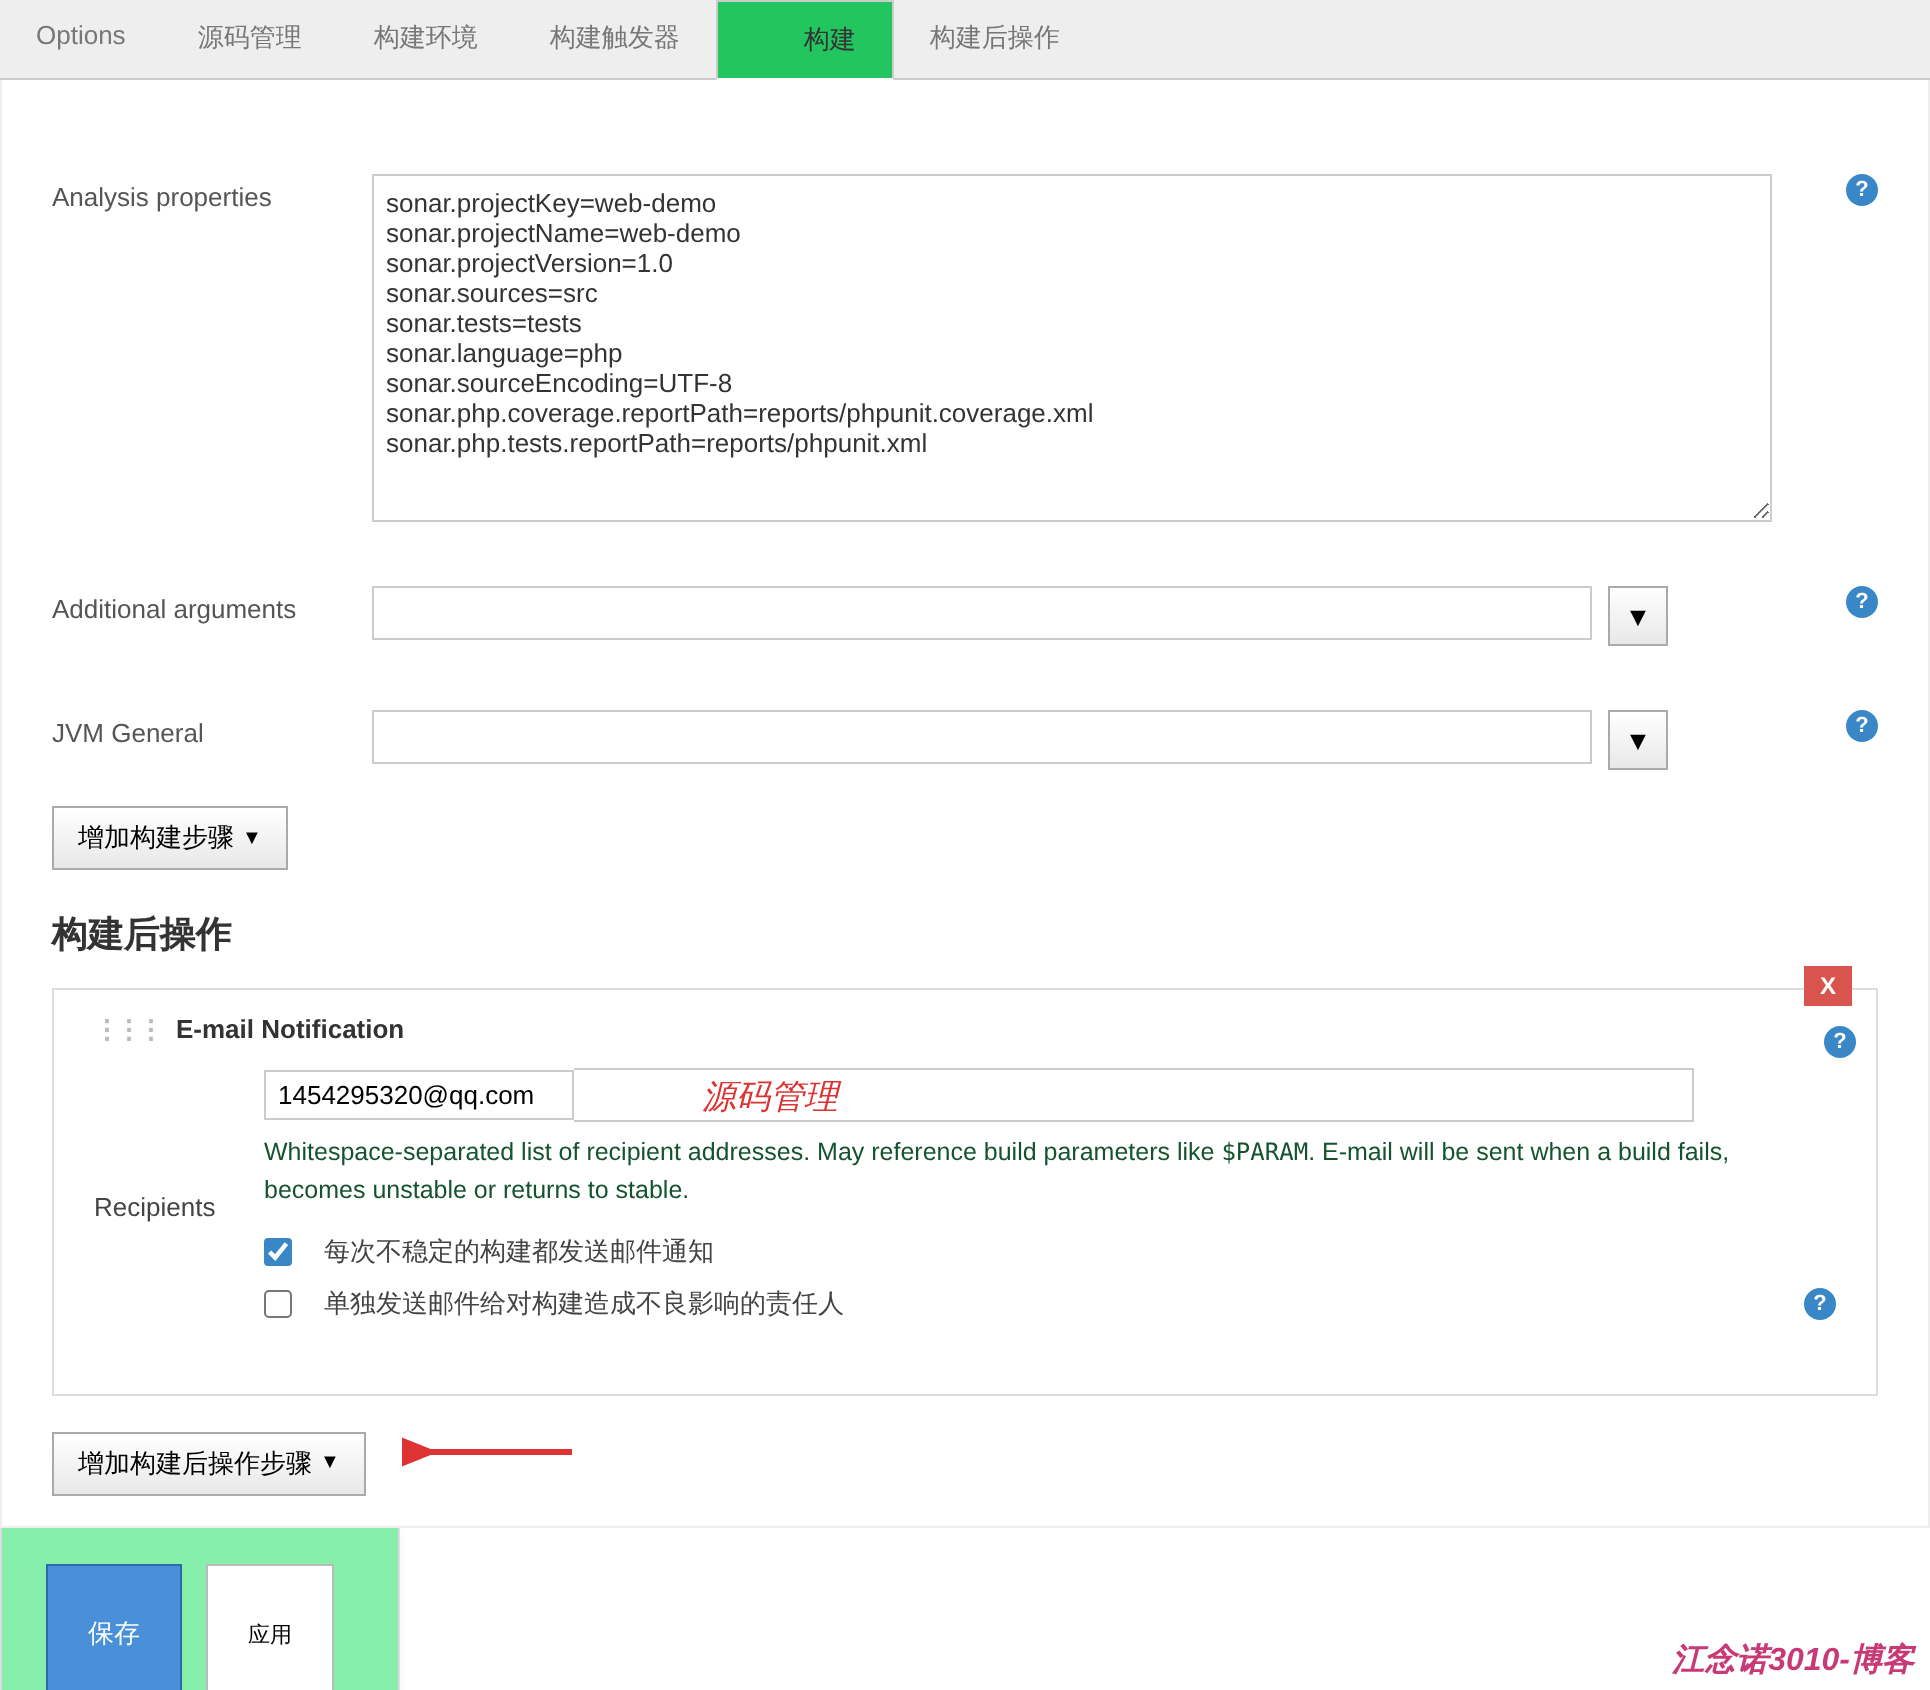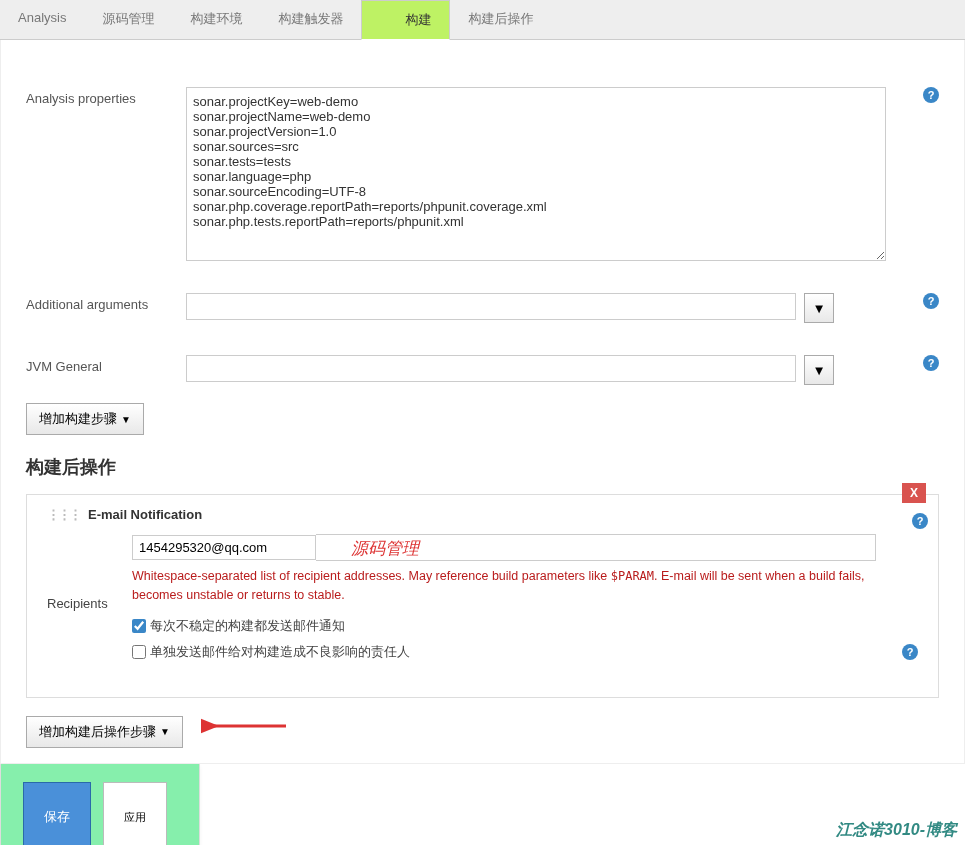--- a/index.html
+++ b/index.html
@@ -1,53 +1,53 @@
 <!DOCTYPE html>
 <html><head>
 <meta charset="utf-8">
 <style>
 * { box-sizing: border-box; margin: 0; padding: 0; }
 body { font-family: Arial, "Microsoft YaHei", sans-serif; font-size: 13px; color: #333; background: #fff; width: 965px; }
 .tabs { background: #eee; border-bottom: 1px solid #ccc; display: flex; }
 .tab { padding: 10px 18px; color: #777; cursor: pointer; }
-.tab.active { background: #bef264; color: #333; font-weight: 500; border: 1px solid #ccc; border-bottom: 1px solid #fff; margin-bottom: -1px; padding-left: 43px; }
+.tab.active { background: #22c55e; color: #333; font-weight: 500; border: 1px solid #ccc; border-bottom: 1px solid #fff; margin-bottom: -1px; padding-left: 43px; }
 .content { padding: 15px 25px; border: 1px solid #eee; border-top: none; min-height: 660px; position: relative; }
 .row { display: flex; align-items: flex-start; margin-bottom: 18px; margin-top: 32px; }
 .label { width: 160px; padding-top: 4px; color: #555; }
 .field { flex: 1; display: flex; align-items: flex-start; gap: 8px; }
 textarea { width: 700px; height: 174px; padding: 6px; font-family: Arial; font-size: 13px; border: 1px solid #ccc; resize: both; overflow-y: scroll; color: #333; }
 input[type=text] { padding: 5px 8px; border: 1px solid #ccc; font-size: 13px; font-family: Arial; }
 .adv-btn { width: 30px; height: 30px; border: 1px solid #aaa; background: linear-gradient(#fff,#e8e8e8); cursor: pointer; display: flex; align-items: center; justify-content: center; }
 .help-icon { width: 16px; height: 16px; border-radius: 50%; background: #3a87c7; color: #fff; font-size: 11px; display: flex; align-items: center; justify-content: center; font-weight: bold; cursor: pointer; margin-left: auto; }
 .btn { padding: 6px 12px; border: 1px solid #aaa; background: linear-gradient(#fff,#e8e8e8); cursor: pointer; font-size: 13px; display: inline-flex; align-items: center; gap: 4px; }
 .section-title { font-size: 18px; font-weight: bold; margin: 20px 0 15px; }
 .panel { border: 1px solid #ddd; padding: 12px 20px 18px; position: relative; margin-bottom: 18px; }
 .panel-header { display: flex; align-items: center; font-weight: bold; margin-bottom: 12px; }
 .grip { color: #bbb; letter-spacing: -2px; margin-right: 8px; cursor: move; }
 .close-x { position: absolute; top: -12px; right: 12px; background: #d9534f; color: #fff; width: 24px; height: 20px; display: flex; align-items: center; justify-content: center; font-weight: bold; cursor: pointer; font-size: 12px; }
 .panel .irow { display: flex; align-items: center; margin-bottom: 10px; }
 .panel .ilabel { width: 85px; padding-top: 4px; color: #444; }
-.hint { color: #b91c1c; font-size: 12.5px; margin: 6px 0 12px; line-height: 1.5; }
+.hint { color: #14532d; font-size: 12.5px; margin: 6px 0 12px; line-height: 1.5; }
 .param { font-family: monospace; font-size: 12px; }
-.chk-row { display: flex; align-items: center; gap: 4px; margin: 8px 0; color: #444; }
+.chk-row { display: flex; align-items: center; gap: 16px; margin: 8px 0; color: #444; }
 .chk-row input[type=checkbox]{ width:14px; height:14px; accent-color:#3a87c7; }
 .annot { position: absolute; color: #d33; font-style: italic; font-family: KaiTi, serif; font-size: 17px; text-shadow: 0 0 1px #fff; }
 .red-box { border: 3px solid #d33; }
 .arrow { position: absolute; }
 .footer { border: 1px solid #ddd; border-top: none; padding: 18px 22px; display: flex; gap: 12px; width: 200px; background: #86efac; box-shadow: 0 2px 4px rgba(0,0,0,.05); }
 .btn-primary { background: #4a90d9; color: #fff; border: 1px solid #2a6aa9; padding: 9px 20px; font-size: 13px; cursor: pointer; }
 .btn-secondary { background: #fff; border: 1px solid #bbb; padding: 27px 20px; font-size: 11px; cursor: pointer; }
-.watermark { position: absolute; right: 8px; bottom: 4px; font-style: italic; font-weight: bold; color: #0f766e; font-size: 16px; opacity: .85; text-shadow: 0 0 2px #fff; }
+.watermark { position: absolute; right: 8px; bottom: 4px; font-style: italic; font-weight: bold; color: #be185d; font-size: 16px; opacity: .85; text-shadow: 0 0 2px #fff; }
 .panel-help { position:absolute; top:18px; right:10px;}
 </style>
 </head>
 <body>
 
 <div class="tabs">
-    <div class="tab">Analysis</div>
+    <div class="tab">Options</div>
     <div class="tab">源码管理</div>
     <div class="tab">构建环境</div>
     <div class="tab">构建触发器</div>
     <div class="tab active">构建</div>
     <div class="tab">构建后操作</div>
   </div>
 
 <div class="content">
   
   <div class="row">
@@ -97,21 +97,21 @@
   <div class="panel">
     <div class="close-x">X</div>
     <span class="help-icon panel-help">?</span>
     <div class="panel-header">
       <span class="grip">⋮⋮⋮</span>
       <span>E-mail Notification</span>
     </div>
     <div class="irow">
       <div class="ilabel">Recipients</div>
       <div style="flex:1">
-        <input type="text" class="red-box" style="width: 184px; padding: 4px 6px;" value="1454295320@qq.com"><input type="text" style="width: 560px; border-left: none;">
+        <input type="text" class="red-box" style="width: 155px; padding: 4px 6px;" value="1454295320@qq.com"><input type="text" style="width: 560px; border-left: none;">
         <div class="hint">
           <span>Whitespace-separated list of recipient addresses. May reference build parameters like </span><span class="param">$PARAM</span><span>. E-mail will be sent when a build fails, becomes unstable or returns to stable.</span>
         </div>
         <div class="chk-row">
           <input type="checkbox" checked="" style="">
           <span>每次不稳定的构建都发送邮件通知</span>
         </div>
         <div class="chk-row">
           <input type="checkbox" style="">
           <span>单独发送邮件给对构建造成不良影响的责任人</span>

